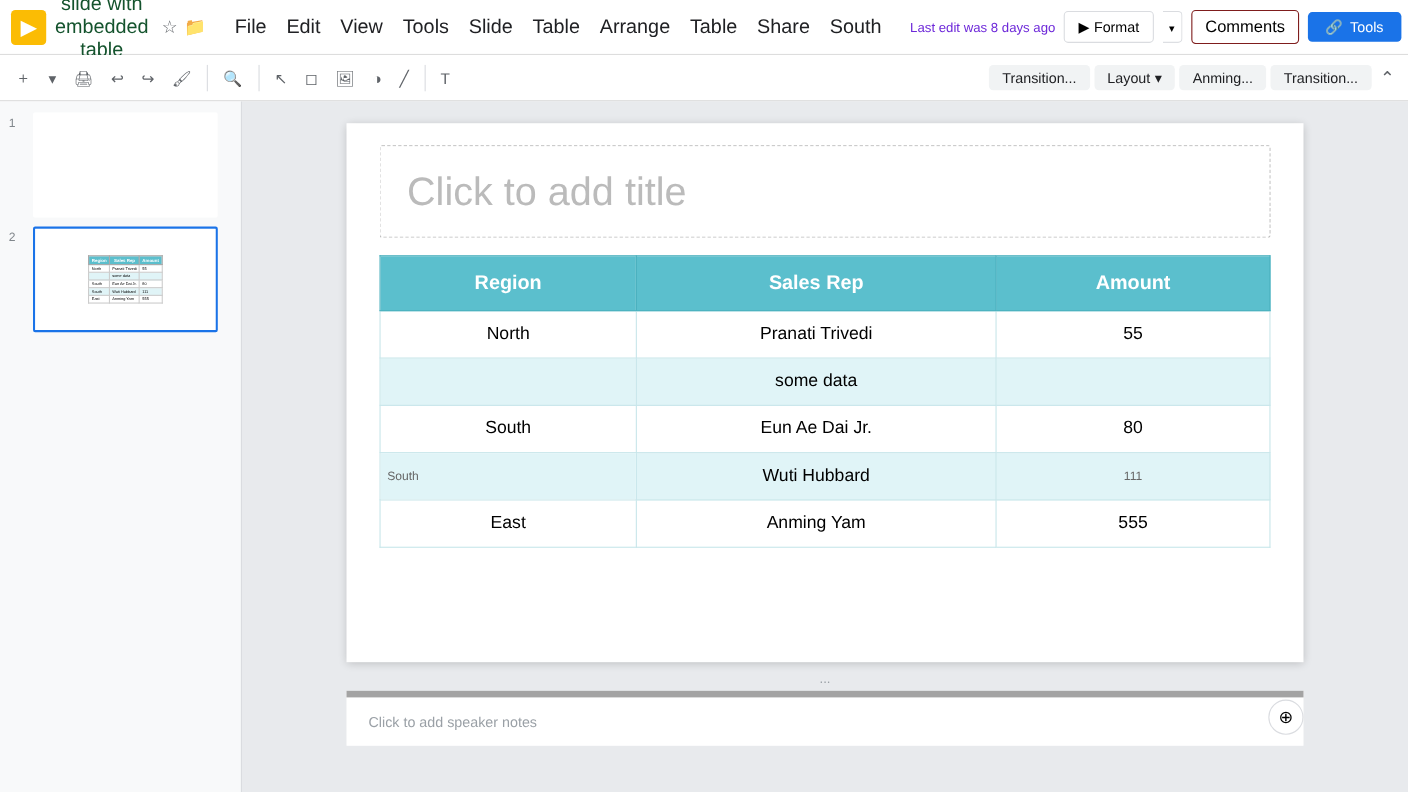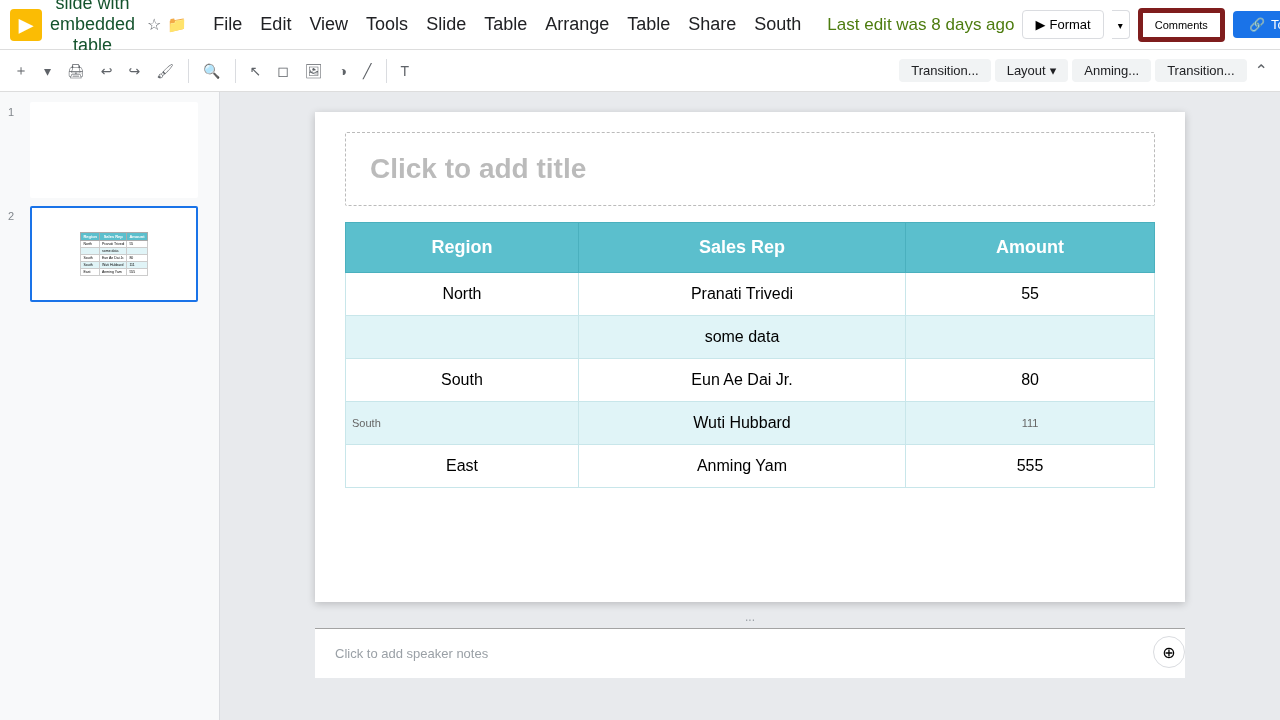--- a/index.html
+++ b/index.html
@@ -7,25 +7,25 @@
 
     
     .top-bar { display: flex; align-items: center; background: #fff; padding: 6px 10px; border-bottom: 1px solid #ddd; height: 50px; gap: 8px; }
     .app-logo { width: 32px; height: 32px; background: #fbbc04; border-radius: 4px; display: flex; align-items: center; justify-content: center; flex-shrink: 0; }
     .app-logo-inner { color: #fff; font-weight: bold; font-size: 18px; }
     .doc-title { font-size: 18px; color: #14532d; font-weight: 400; margin-right: 4px; text-align: center; }
     .title-actions { display: flex; align-items: center; gap: 6px; }
     .title-icon { color: #5f6368; font-size: 16px; cursor: pointer; }
     .menu-bar { display: flex; align-items: center; gap: 2px; margin-left: 10px; }
     .menu-item { font-size: 18px; color: #202124; padding: 4px 8px; cursor: pointer; border-radius: 4px; }
-    .last-edit { font-size: 17px; color: #4d7c0f; margin-left: 10px; white-space: nowrap; }
+    .last-edit { font-size: 12px; color: #6d28d9; margin-left: 10px; white-space: nowrap; }
     .top-right { margin-left: auto; display: flex; align-items: center; gap: 8px; }
     .present-btn { background: #fff; border: 1px solid #dadce0; border-radius: 4px; padding: 6px 12px; font-size: 13px; cursor: pointer; display: flex; align-items: center; gap: 4px; }
     .present-dropdown { background: #fff; border: 1px solid #dadce0; border-left: none; border-radius: 0 4px 4px 0; padding: 6px 6px; cursor: pointer; }
-    .comments-btn { background: #fff; border: 5px solid #7f1d1d; border-radius: 4px; padding: 6px 12px; font-size: 11px; cursor: pointer; }
+    .comments-btn { background: #fff; border: 1px solid #7f1d1d; border-radius: 4px; padding: 6px 12px; font-size: 15px; cursor: pointer; }
     .share-btn { background: #1a73e8; color: #fff; border: none; border-radius: 4px; padding: 6px 16px; font-size: 13px; cursor: pointer; display: flex; align-items: center; gap: 6px; font-weight: 500; }
     .chevron-icon { font-size: 10px; }
 
     
     .toolbar { display: flex; align-items: center; background: #fff; padding: 4px 8px; border-bottom: 1px solid #ddd; height: 42px; gap: 4px; }
     .toolbar-btn { background: none; border: none; cursor: pointer; padding: 4px 6px; border-radius: 4px; font-size: 14px; color: #5f6368; display: flex; align-items: center; }
     .toolbar-separator { width: 1px; background: #dadce0; height: 24px; margin: 0 4px; }
     .toolbar-spacer { flex: 1; }
     .toolbar-right-btn { background: #f1f3f4; border: none; cursor: pointer; padding: 4px 12px; border-radius: 4px; font-size: 13px; color: #202124; display: flex; align-items: center; gap: 4px; }
     .collapse-btn { background: none; border: none; cursor: pointer; color: #5f6368; font-size: 16px; padding: 4px; }
@@ -44,32 +44,32 @@
     .slide2-preview-table { width: 100%; height: 100%; display: flex; align-items: center; justify-content: center; }
     .mini-table { font-size: 4px; border-collapse: collapse; }
     .mini-table th { background: #5bbfcd; color: #fff; padding: 1px 2px; border: 0.5px solid #aaa; font-weight: bold; }
     .mini-table td { padding: 1px 2px; border: 0.5px solid #ccc; font-size: 3.5px; }
     .mini-table .light-row td { background: #e0f4f7; }
 
     
     .canvas-area { flex: 1; background: #e8eaed; display: flex; flex-direction: column; align-items: center; justify-content: flex-start; padding: 20px; overflow: auto; }
     .slide-canvas { background: #fff; width: 870px; height: 490px; box-shadow: 0 2px 8px rgba(0,0,0,0.2); position: relative; display: flex; flex-direction: column; }
     .slide-title-area { border: 1.5px dashed #bbb; margin: 20px 30px 16px 30px; padding: 20px 24px; border-radius: 2px; cursor: pointer; }
-    .slide-title-placeholder { font-size: 28px; color: #bbb; font-weight: 700; }
+    .slide-title-placeholder { font-size: 36px; color: #bbb; font-weight: 400; }
 
     
     .table-container { margin: 0 30px; }
     .data-table { border-collapse: collapse; width: 100%; }
     .data-table th { background: #5bbfcd; color: #fff; font-weight: bold; font-size: 18px; padding: 14px 20px; border: 1px solid #4ab0be; text-align: center; }
     .data-table td { border: 1px solid #c8e6ea; padding: 12px 20px; text-align: center; font-size: 16px; }
     .data-table tr:nth-child(odd) td { background: #fff; }
     .data-table tr:nth-child(even) td { background: #e0f4f7; }
 
     
-    .notes-area { background: #fff; border-top: 1px solid #a3a3a3; padding: 10px 20px; font-size: 13px; color: #9aa0a6; min-height: 50px; display: flex; align-items: center; }
+    .notes-area { background: #fff; border-top: 6px solid #a3a3a3; padding: 10px 20px; font-size: 13px; color: #9aa0a6; min-height: 50px; display: flex; align-items: center; }
     .three-dots { font-size: 12px; color: #9aa0a6; text-align: center; padding: 4px; }
     .bottom-right-btn { position: absolute; bottom: 10px; right: 10px; background: #fff; border: 1px solid #dadce0; border-radius: 50%; width: 32px; height: 32px; display: flex; align-items: center; justify-content: center; cursor: pointer; font-size: 16px; }
   </style>
 </head>
 <body>
 
 <div class="top-bar">
   <div class="app-logo">
     <span class="app-logo-inner">▶</span>
   </div>

